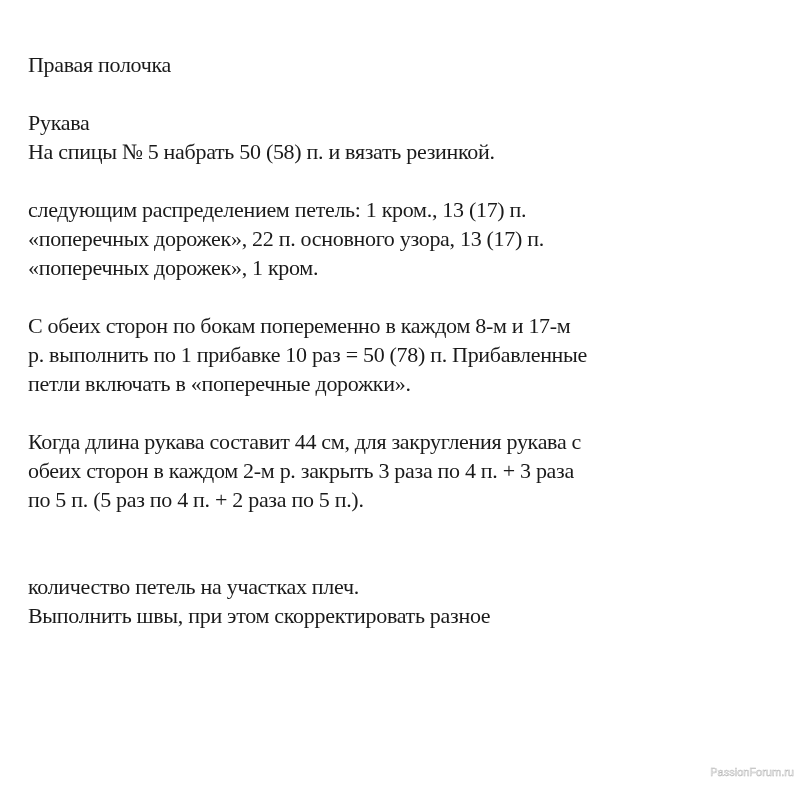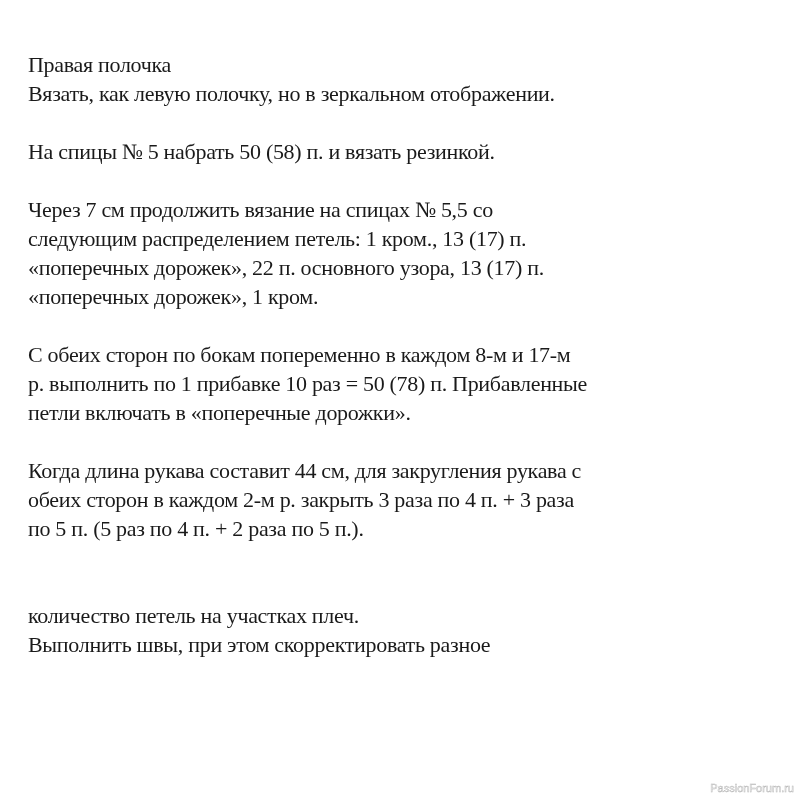--- a/index.html
+++ b/index.html
@@ -27,47 +27,46 @@
     .section-title, .para-line {
       display: block;
       white-space: nowrap;
     }
     .gap {
       height: 29px;
     }
     .watermark {
       position: absolute;
       right: 6px;
-      bottom: 6px;
+      bottom: 22px;
       font-family: "Liberation Sans", "DejaVu Sans", sans-serif;
       font-size: 11px;
       color: #ffffff;
       -webkit-text-stroke: 0.5px #b8b8b8;
       letter-spacing: 0px;
     }
   </style>
 </head>
 <body>
 
 <div class="page">
 
   <div>
     <span class="section-title">Правая полочка</span>
-    <span class="para-line">Вязать, как левую полочку, но в зеркальном отображении.</span>
   </div>
 
   <div class="gap"></div>
 
   <div>
+    <span class="section-title">Рукава</span>
     <span class="para-line">На спицы № 5 набрать 50 (58) п. и вязать резинкой.</span>
 
     <div class="gap"></div>
 
     <div>
-      <span class="para-line">Через 7 см продолжить вязание на спицах № 5,5 со</span>
       <span class="para-line">следующим распределением петель: 1 кром., 13 (17) п.</span>
       <span class="para-line">«поперечных дорожек», 22 п. основного узора, 13 (17) п.</span>
       <span class="para-line">«поперечных дорожек», 1 кром.</span>
     </div>
 
     <div class="gap"></div>
 
     <div>
       <span class="para-line">С обеих сторон по бокам попеременно в каждом 8-м и 17-м</span>
       <span class="para-line">р. выполнить по 1 прибавке 10 раз = 50 (78) п. Прибавленные</span>

